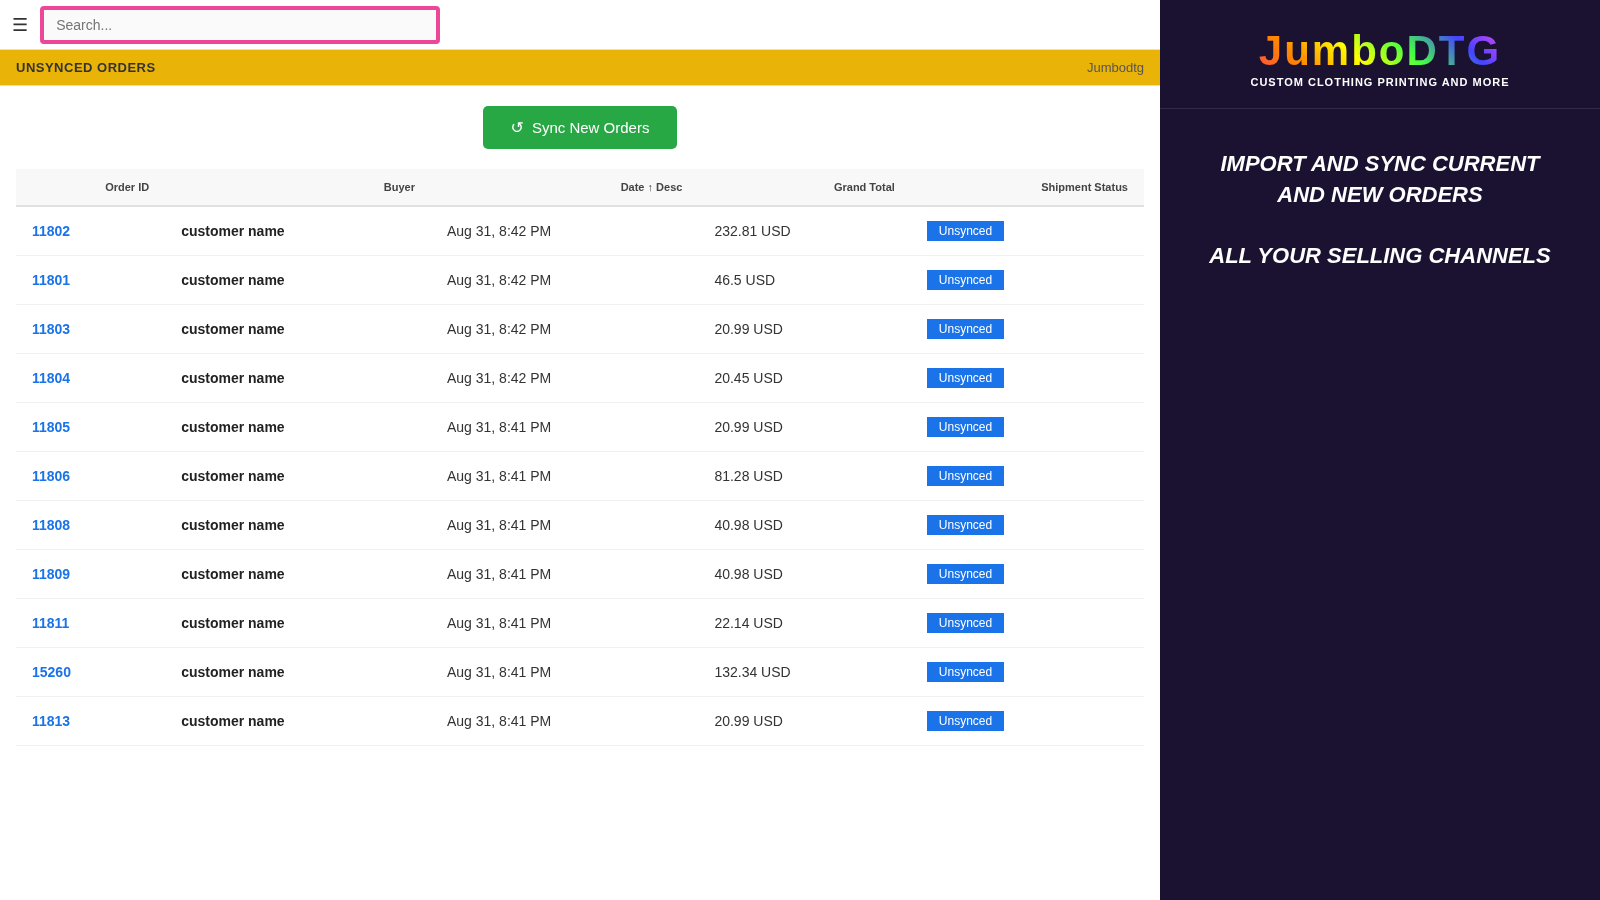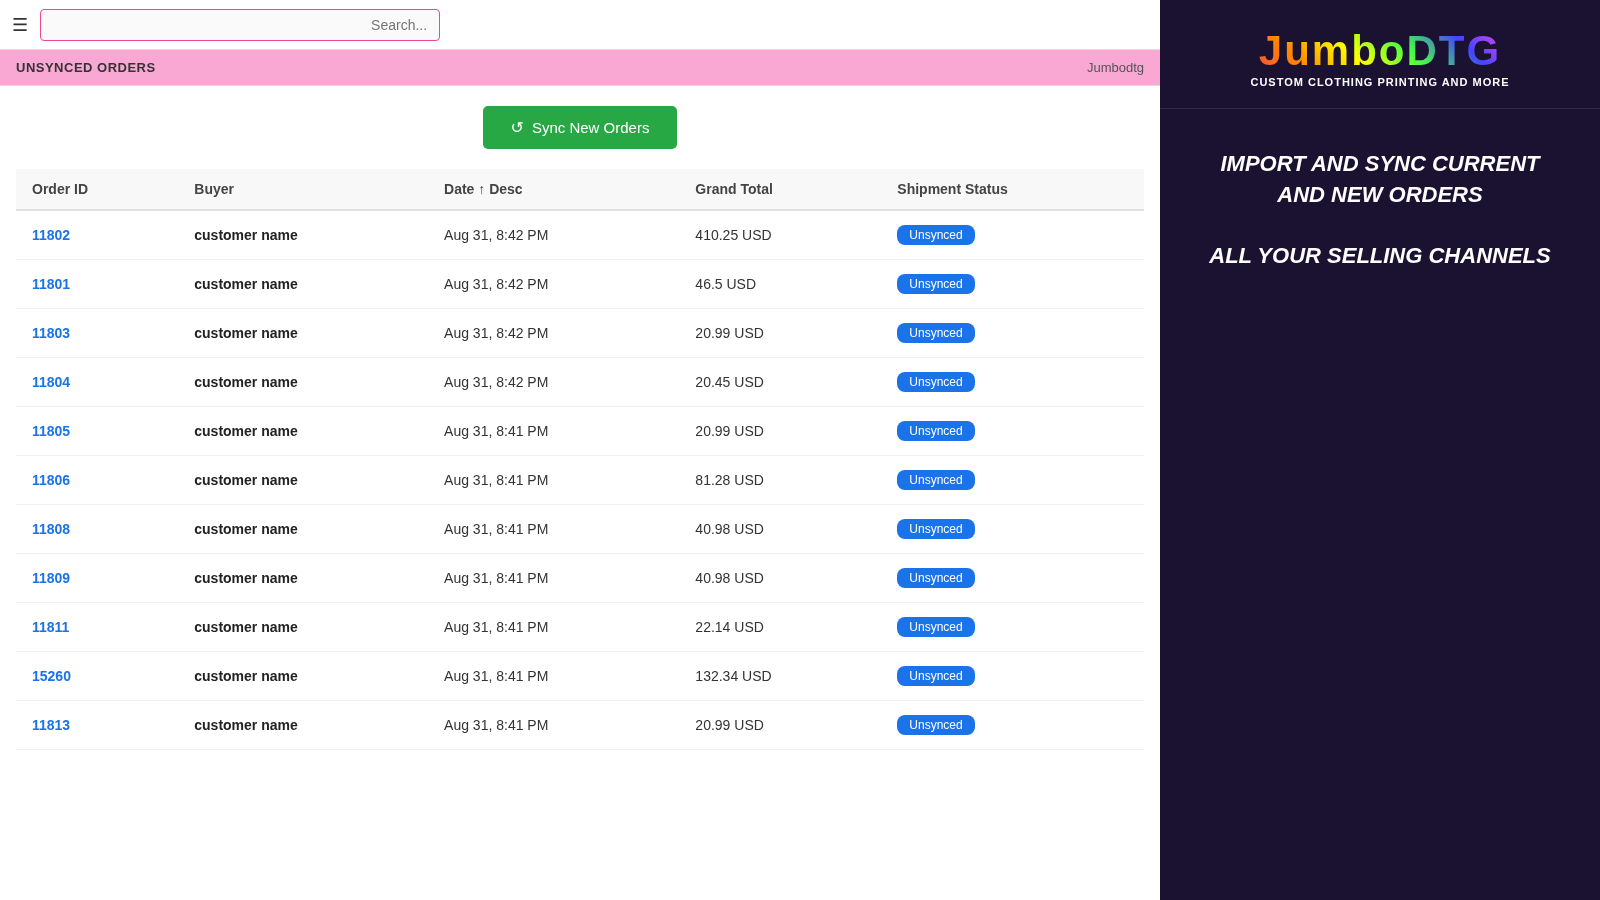--- a/index.html
+++ b/index.html
@@ -30,35 +30,34 @@
       color: #333;
     }
     .search-wrapper {
       position: relative;
       flex: 1;
       max-width: 400px;
     }
     .search-input {
       width: 100%;
       padding: 7px 12px;
-      border: 1px solid #ec4899;
+      border: 4px solid #ec4899;
       border-radius: 4px;
       font-size: 14px;
       outline: none;
       background: #fafafa;
-      text-align: right;
     }
 
     
     .page-header {
       display: flex;
       align-items: center;
       justify-content: space-between;
       padding: 10px 16px;
-      background: #f9a8d4;
+      background: #eab308;
       border-bottom: 1px solid #ddd;
     }
     .page-title {
       font-size: 13px;
       font-weight: 600;
       color: #333;
       letter-spacing: 0.5px;
     }
     .page-subtitle {
       font-size: 13px;
@@ -94,22 +93,22 @@
     table {
       width: 100%;
       border-collapse: collapse;
     }
     thead tr {
       background: #f8f8f8;
       border-bottom: 2px solid #e0e0e0;
     }
     th {
       padding: 12px 16px;
-      text-align: left;
-      font-size: 14px;
+      text-align: right;
+      font-size: 11px;
       font-weight: 600;
       color: #444;
     }
     td {
       padding: 14px 16px;
       font-size: 14px;
       color: #333;
       border-bottom: 1px solid #f0f0f0;
       margin-top: 33px;
     }
@@ -119,21 +118,21 @@
       font-weight: 600;
     }
     .buyer-name {
       font-weight: 700;
       color: #222;
     }
     .unsynced-badge {
       background: #1a73e8;
       color: white;
       padding: 3px 12px;
-      border-radius: 8px;
+      border-radius: 0;
       font-size: 12px;
       font-weight: 500;
       display: inline-block;
     }
 
     
     .sidebar {
       width: 440px;
       background: #1a1230;
       display: flex;
@@ -225,21 +224,21 @@
       </thead>
       <tbody id="table-body">
       <tr>
       <td>
         <a href="#" class="order-id-link">11802</a>
       </td>
       <td>
         <span class="buyer-name">customer name</span>
       </td>
       <td>Aug 31, 8:42 PM</td>
-      <td>410.25 USD</td>
+      <td>232.81 USD</td>
       <td>
         <span class="unsynced-badge">Unsynced</span>
       </td>
     </tr>
           <tr>
       <td>
         <a href="#" class="order-id-link">11801</a>
       </td>
       <td>
         <span class="buyer-name">customer name</span>

